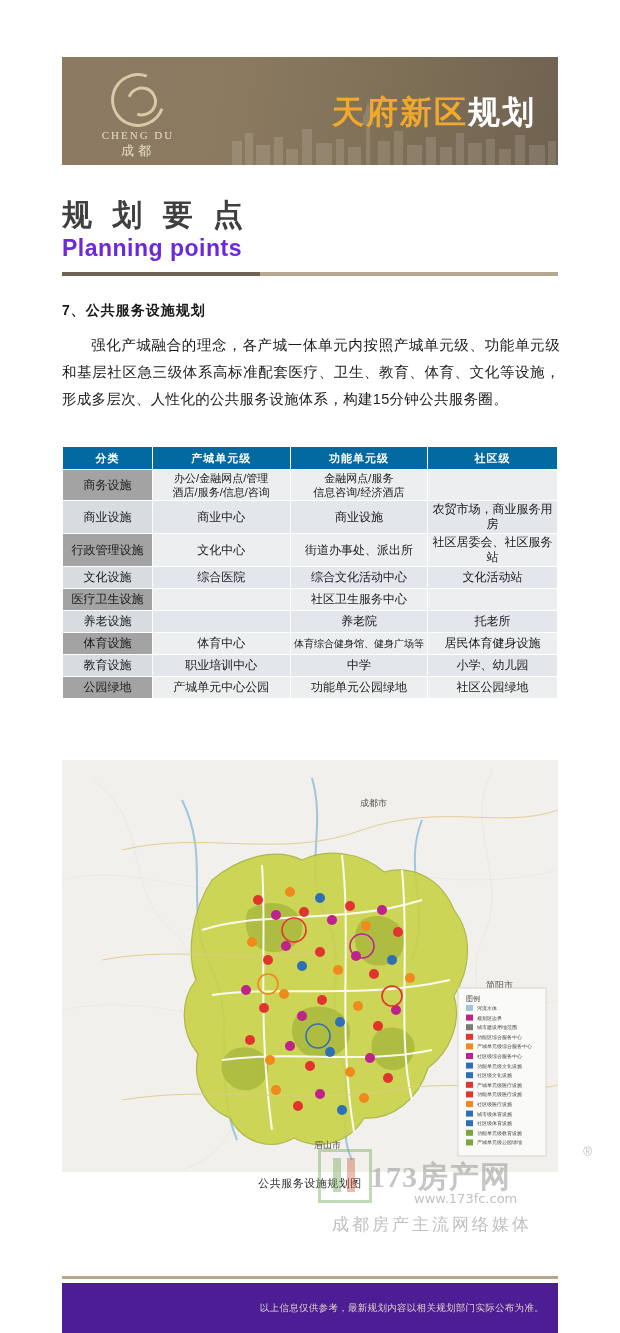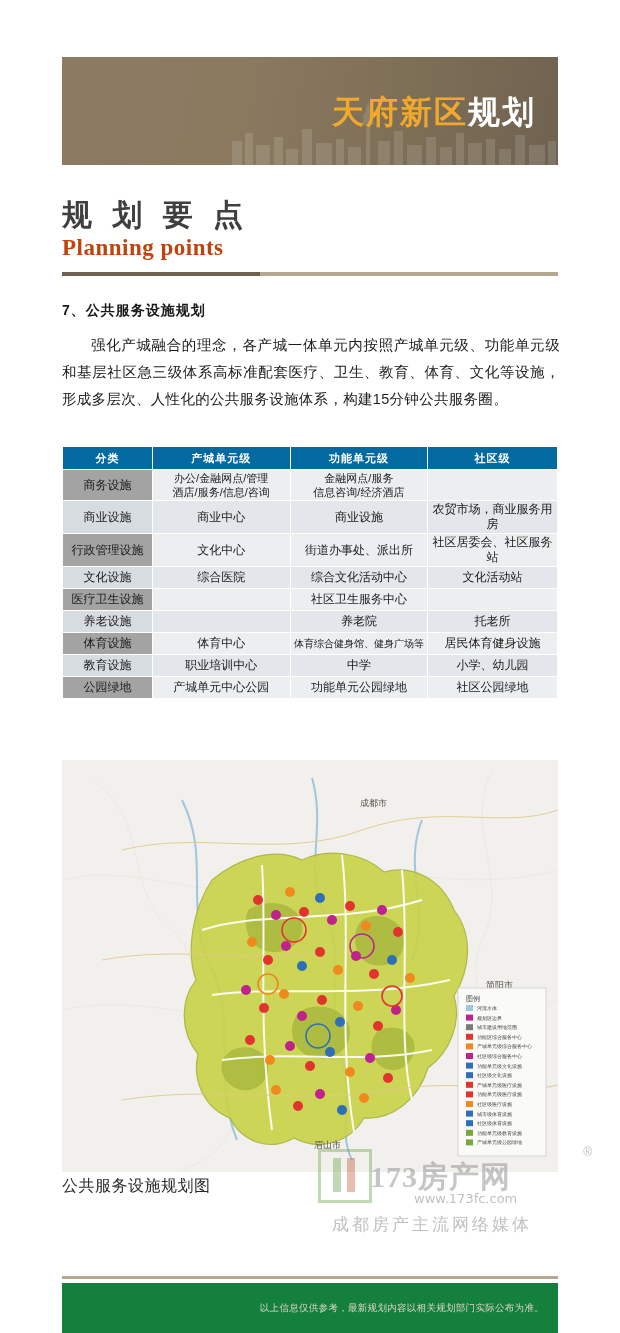--- a/index.html
+++ b/index.html
@@ -91,24 +91,24 @@
   .sec-title-cn {
     font-size: 30px;
     font-weight: bold;
     color: #3f3f3f;
     letter-spacing: 6px;
     line-height: 38px;
   }
   .sec-title-en {
     font-size: 23px;
     font-weight: bold;
-    color: #c2410c;
+    color: #6d28d9;
     letter-spacing: 0.5px;
     line-height: 28px;
-    font-family: Liberation Serif, serif;
+    font-family: Liberation Sans, sans-serif;
   }
   .title-rule {
     position: absolute;
     left: 62px; top: 272px;
     width: 496px; height: 4px;
     background: #b5a88e;
   }
   .title-rule:after {
     content: "";
     position: absolute;
@@ -182,22 +182,22 @@
     width: 496px; height: 412px;
     background: #f2f2f0;
     overflow: hidden;
     text-align: right;
   }
   .map-svg { display: block; }
   .map-caption {
     position: absolute;
     left: 62px; top: 1176px;
     width: 496px;
-    text-align: left;
-    font-size: 16px;
+    text-align: center;
+    font-size: 11px;
     color: #2b2b2b;
     letter-spacing: .5px;
   }
 
   
   .watermark {
     position: absolute;
     left: 318px; top: 1135px;
     width: 280px; height: 110px;
     pointer-events: none;
@@ -250,21 +250,21 @@
     right: 6px; top: 10px;
     font-size: 12px;
     color: rgba(150,150,150,.6);
   }
 
   
   .footer {
     position: absolute;
     left: 62px; top: 1283px;
     width: 496px; height: 50px;
-    background: #15803d;
+    background: #4c1d95;
   }
   .footer-note {
     position: absolute;
     left: 0; right: 14px; top: 19px;
     text-align: right;
     color: #ded5c6;
     font-size: 9.5px;
     letter-spacing: .3px;
   }
   .footer-bar {
@@ -301,20 +301,25 @@
         <rect x="212" y="52" width="12" height="18"></rect>
         <rect x="228" y="38" width="8" height="32"></rect>
         <rect x="240" y="48" width="14" height="22"></rect>
         <rect x="258" y="44" width="9" height="26"></rect>
         <rect x="271" y="54" width="12" height="16"></rect>
         <rect x="287" y="40" width="10" height="30"></rect>
         <rect x="301" y="50" width="16" height="20"></rect>
         <rect x="320" y="46" width="8" height="24"></rect>
       </g>
     </svg>
+    <div class="logo-wrap">
+      <div class="logo-mark"></div>
+      <div class="logo-en">CHENG DU</div>
+      <div class="logo-cn">成都</div>
+    </div>
     <div class="banner-title">
       <span class="hl">天府新区</span><span class="wt">规划</span>
     </div>
   </div>
 
   <div class="sec-title-wrap">
     <div class="sec-title-cn">规 划 要 点</div>
     <div class="sec-title-en">Planning points</div>
   </div>
   <div class="title-rule"></div>

